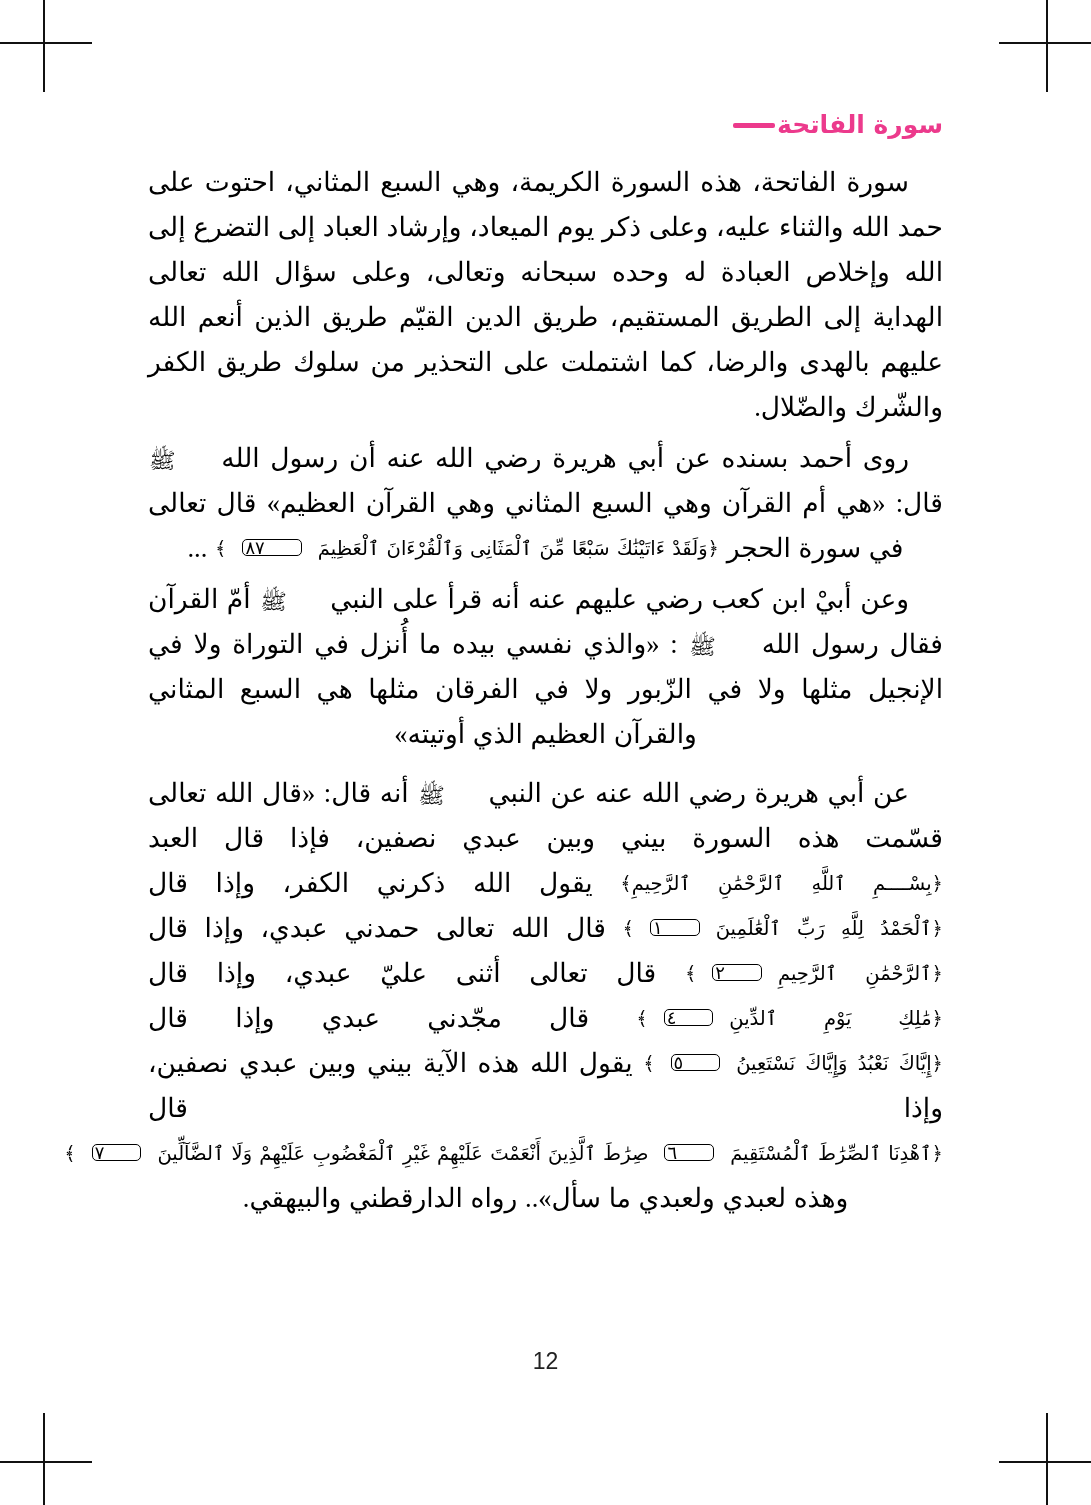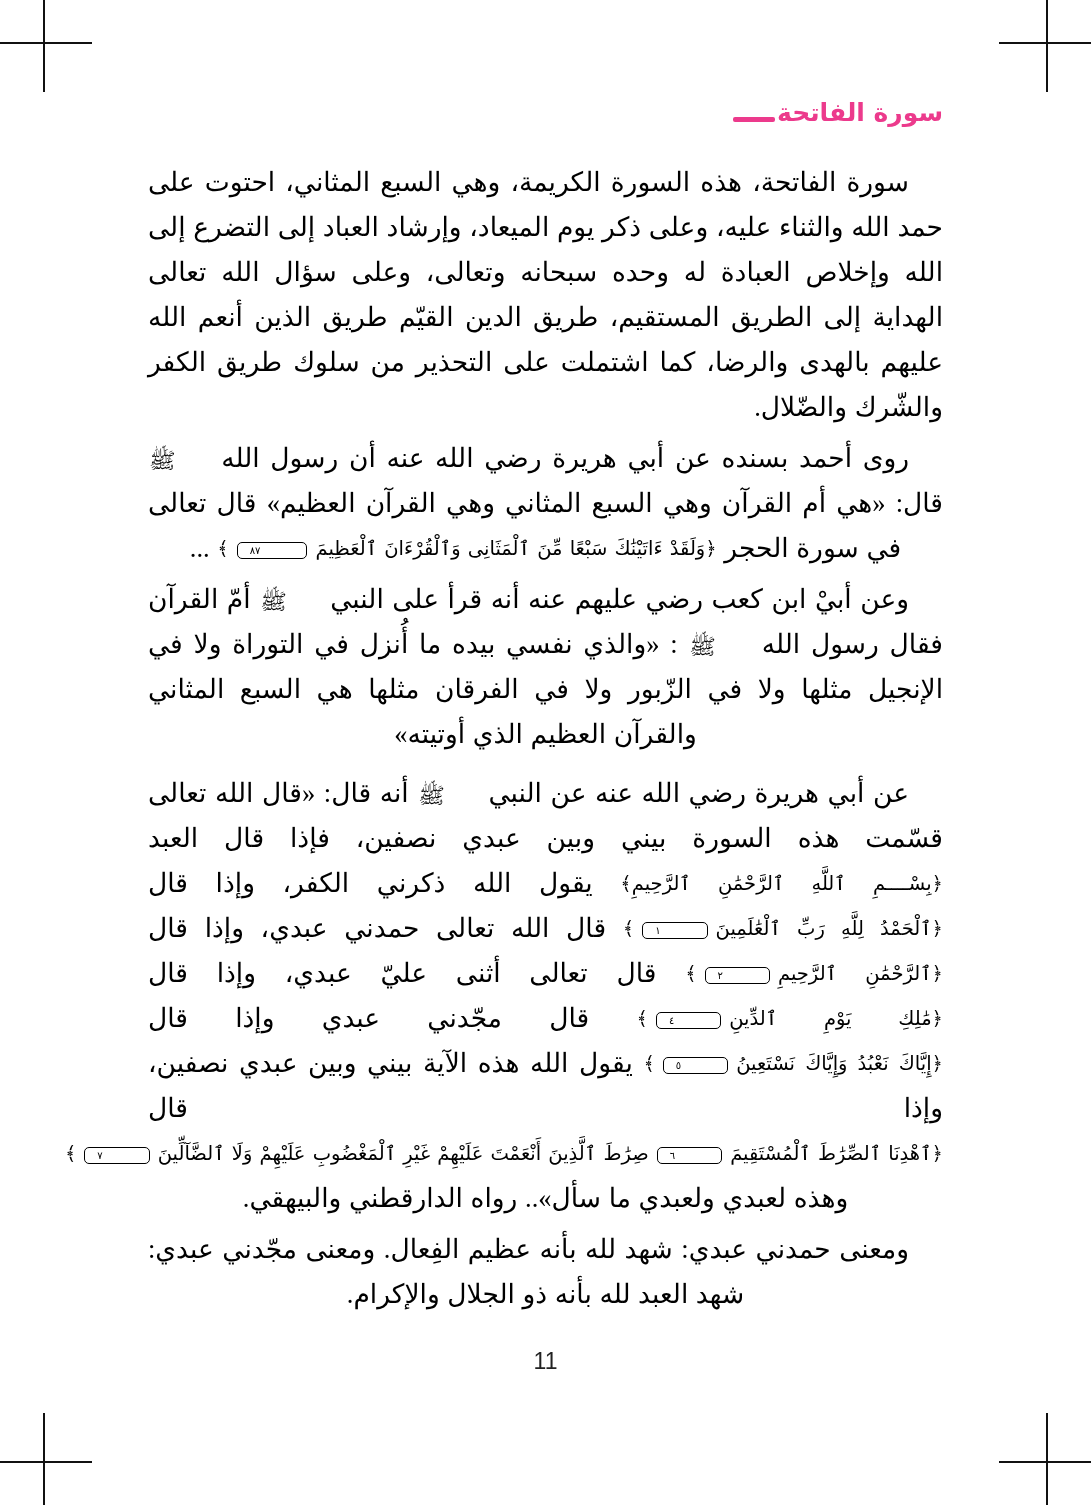--- a/index.html
+++ b/index.html
@@ -52,20 +52,21 @@
     position: relative;
     top: 7px;
   }
   .running-head .title {
     color: #ec3a8c;
     font-size: 25px;
     font-weight: 700;
     letter-spacing: 0.5px;
     font-family: "DejaVu Sans", "Liberation Sans", sans-serif;
     line-height: 1;
+    margin-top: 12px;
   }
 
   
   .textblock {
     position: absolute;
     top: 160px;
     right: 148px;
     left: 148px;
     direction: rtl;
     text-align: justify;
@@ -91,25 +92,25 @@
     font-family: "DejaVu Sans", "Liberation Sans", sans-serif;
     font-size: 19.5px;
     letter-spacing: -0.6px;
     white-space: nowrap;
     vertical-align: 2px;
   }
   .quran.pink { color: #ec3a8c; }
   .ayah {
     display: inline-block;
     font-family: "DejaVu Sans", "Liberation Sans", sans-serif;
-    font-size: 10px;
+    font-size: 18px;
     border: 1.4px solid currentColor;
     border-radius: 5px;
-    padding: 0 12px;
-    margin: 0 8px;
+    padding: 0 2px;
+    margin: 0 16px;
     line-height: 15px;
     transform: rotate(0deg);
     vertical-align: 1px;
   }
   .ayah.solid {
     background: #ec3a8c;
     color: #ffffff;
     border-color: #ec3a8c;
   }
 
@@ -189,22 +190,19 @@
       <span class="quran"><span>﴿ٱلرَّحْمَٰنِ ٱلرَّحِيمِ</span><span class="ayah">٢</span>﴾</span>
       <span>قال تعالى أثنى عليّ عبدي، وإذا قال</span>
       <span class="quran"><span>﴿مَٰلِكِ يَوْمِ ٱلدِّينِ</span><span class="ayah">٤</span>﴾</span>
       <span>قال مجّدني عبدي وإذا قال</span>
       <span class="quran"><span>﴿إِيَّاكَ نَعْبُدُ وَإِيَّاكَ نَسْتَعِينُ</span><span class="ayah">٥</span>﴾</span>
       <span>يقول الله هذه الآية بيني وبين عبدي نصفين، وإذا قال</span>
       <span class="quran"><span>﴿ٱهْدِنَا ٱلصِّرَٰطَ ٱلْمُسْتَقِيمَ</span><span class="ayah">٦</span><span>صِرَٰطَ ٱلَّذِينَ أَنْعَمْتَ عَلَيْهِمْ غَيْرِ ٱلْمَغْضُوبِ عَلَيْهِمْ وَلَا ٱلضَّآلِّينَ</span><span class="ayah">٧</span>﴾</span>
       <span>وهذه لعبدي ولعبدي ما سأل».. رواه الدارقطني والبيهقي.</span>
     </p>
 
-    <p class="para center-last">
-      <span>ومعنى حمدني عبدي: شهد لله بأنه عظيم الفِعال. ومعنى مجّدني عبدي: شهد العبد لله بأنه ذو الجلال والإكرام.</span>
-    </p>
 
 
   </div>
 
-  <div class="folio">11</div>
+  <div class="folio">12</div>
 
 </div>
 
 </body></html>

